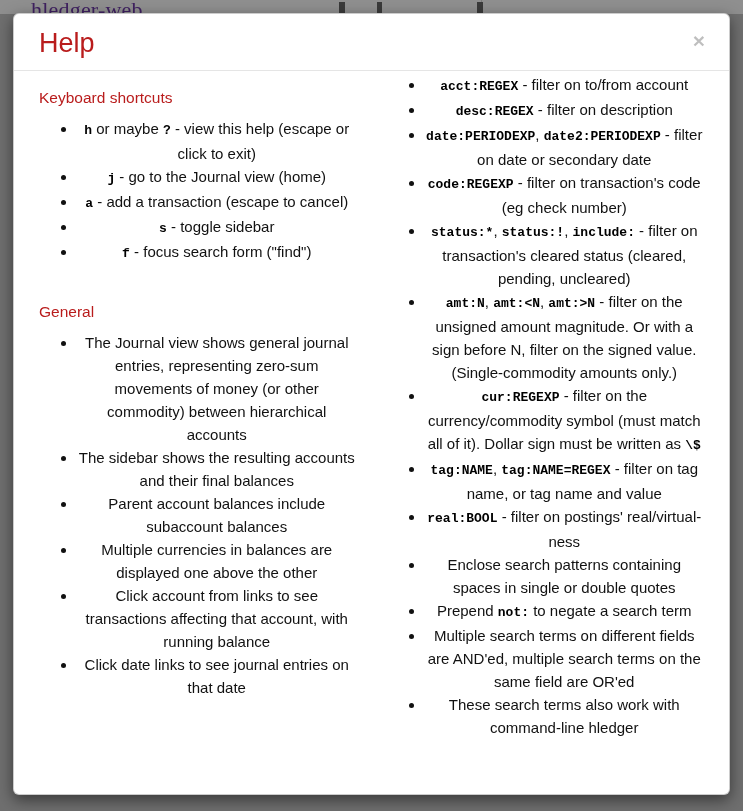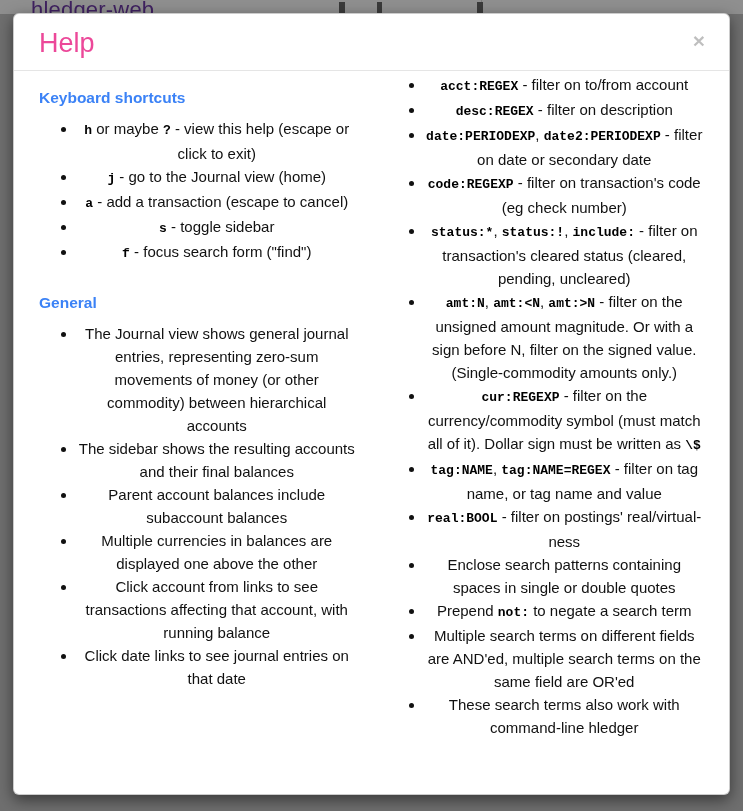--- a/index.html
+++ b/index.html
@@ -9,21 +9,21 @@
     background: #6f6f6f;
     font-family: "Liberation Sans", sans-serif;
     color: #111;
     overflow: hidden;
     position: relative;
   }
 
   
   .backdrop-top {
     position: absolute; left: 0; top: 0; width: 743px; height: 14px;
-    background: #8f8f8f; overflow: hidden;
+    background: #8f8f8f; overflow: hidden; font-family: Liberation Serif, serif;
   }
   .brand-link {
     position: absolute; left: 31px; top: -3px;
     font-size: 22px; color: #3f2160; text-decoration: none;
     letter-spacing: 0.2px;
   }
   .backdrop-divider {
     position: absolute; left: 481px; top: 0; width: 1px; height: 14px;
     background: rgba(0,0,0,0.15);
   }
@@ -39,38 +39,38 @@
     border: 1px solid rgba(0,0,0,0.2);
     box-shadow: 0 5px 15px rgba(0,0,0,0.5);
     overflow: hidden;
   }
   .modal-header {
     position: relative;
     padding: 12px 25px 10px 25px;
     border-bottom: 1px solid #e5e5e5;
   }
   .modal-title {
-    margin: 0; font-size: 27px; font-weight: 400; color: #ec4899;
+    margin: 0; font-size: 27px; font-weight: 400; color: #b91c1c;
     line-height: 34px;
   }
   .close-btn {
     position: absolute; right: 18px; top: 14px;
     background: none; border: none; cursor: pointer;
     font-size: 21px; font-weight: 700; line-height: 1;
     color: #000; opacity: 0.25; padding: 2px 6px;
     font-family: "Liberation Sans", sans-serif;
   }
   .modal-body { display: flex; padding: 2px 10px 20px 10px; }
   .col { flex: 1 1 50%; padding: 0 15px; min-width: 0; }
 
   .section-heading {
-    font-size: 15.5px; font-weight: 700; color: #3b82f6;
+    font-size: 15.5px; font-weight: 400; color: #b91c1c;
     margin: 16px 0 10px 0;
   }
-  .section-heading.later { margin-top: 29px; }
+  .section-heading.later { margin-top: 38px; }
 
   ul.help-list { margin: 0 0 10px 0; padding: 0 0 0 38px; text-align: center; }
   ul.help-list li {
     font-size: 15px; line-height: 23px; color: #111;
     margin: 0; padding: 0;
   }
   ul.help-list code {
     font-family: "Liberation Mono", "DejaVu Sans Mono", monospace;
     font-weight: 700; font-size: 13px; color: #000;
     background: none; padding: 0;

